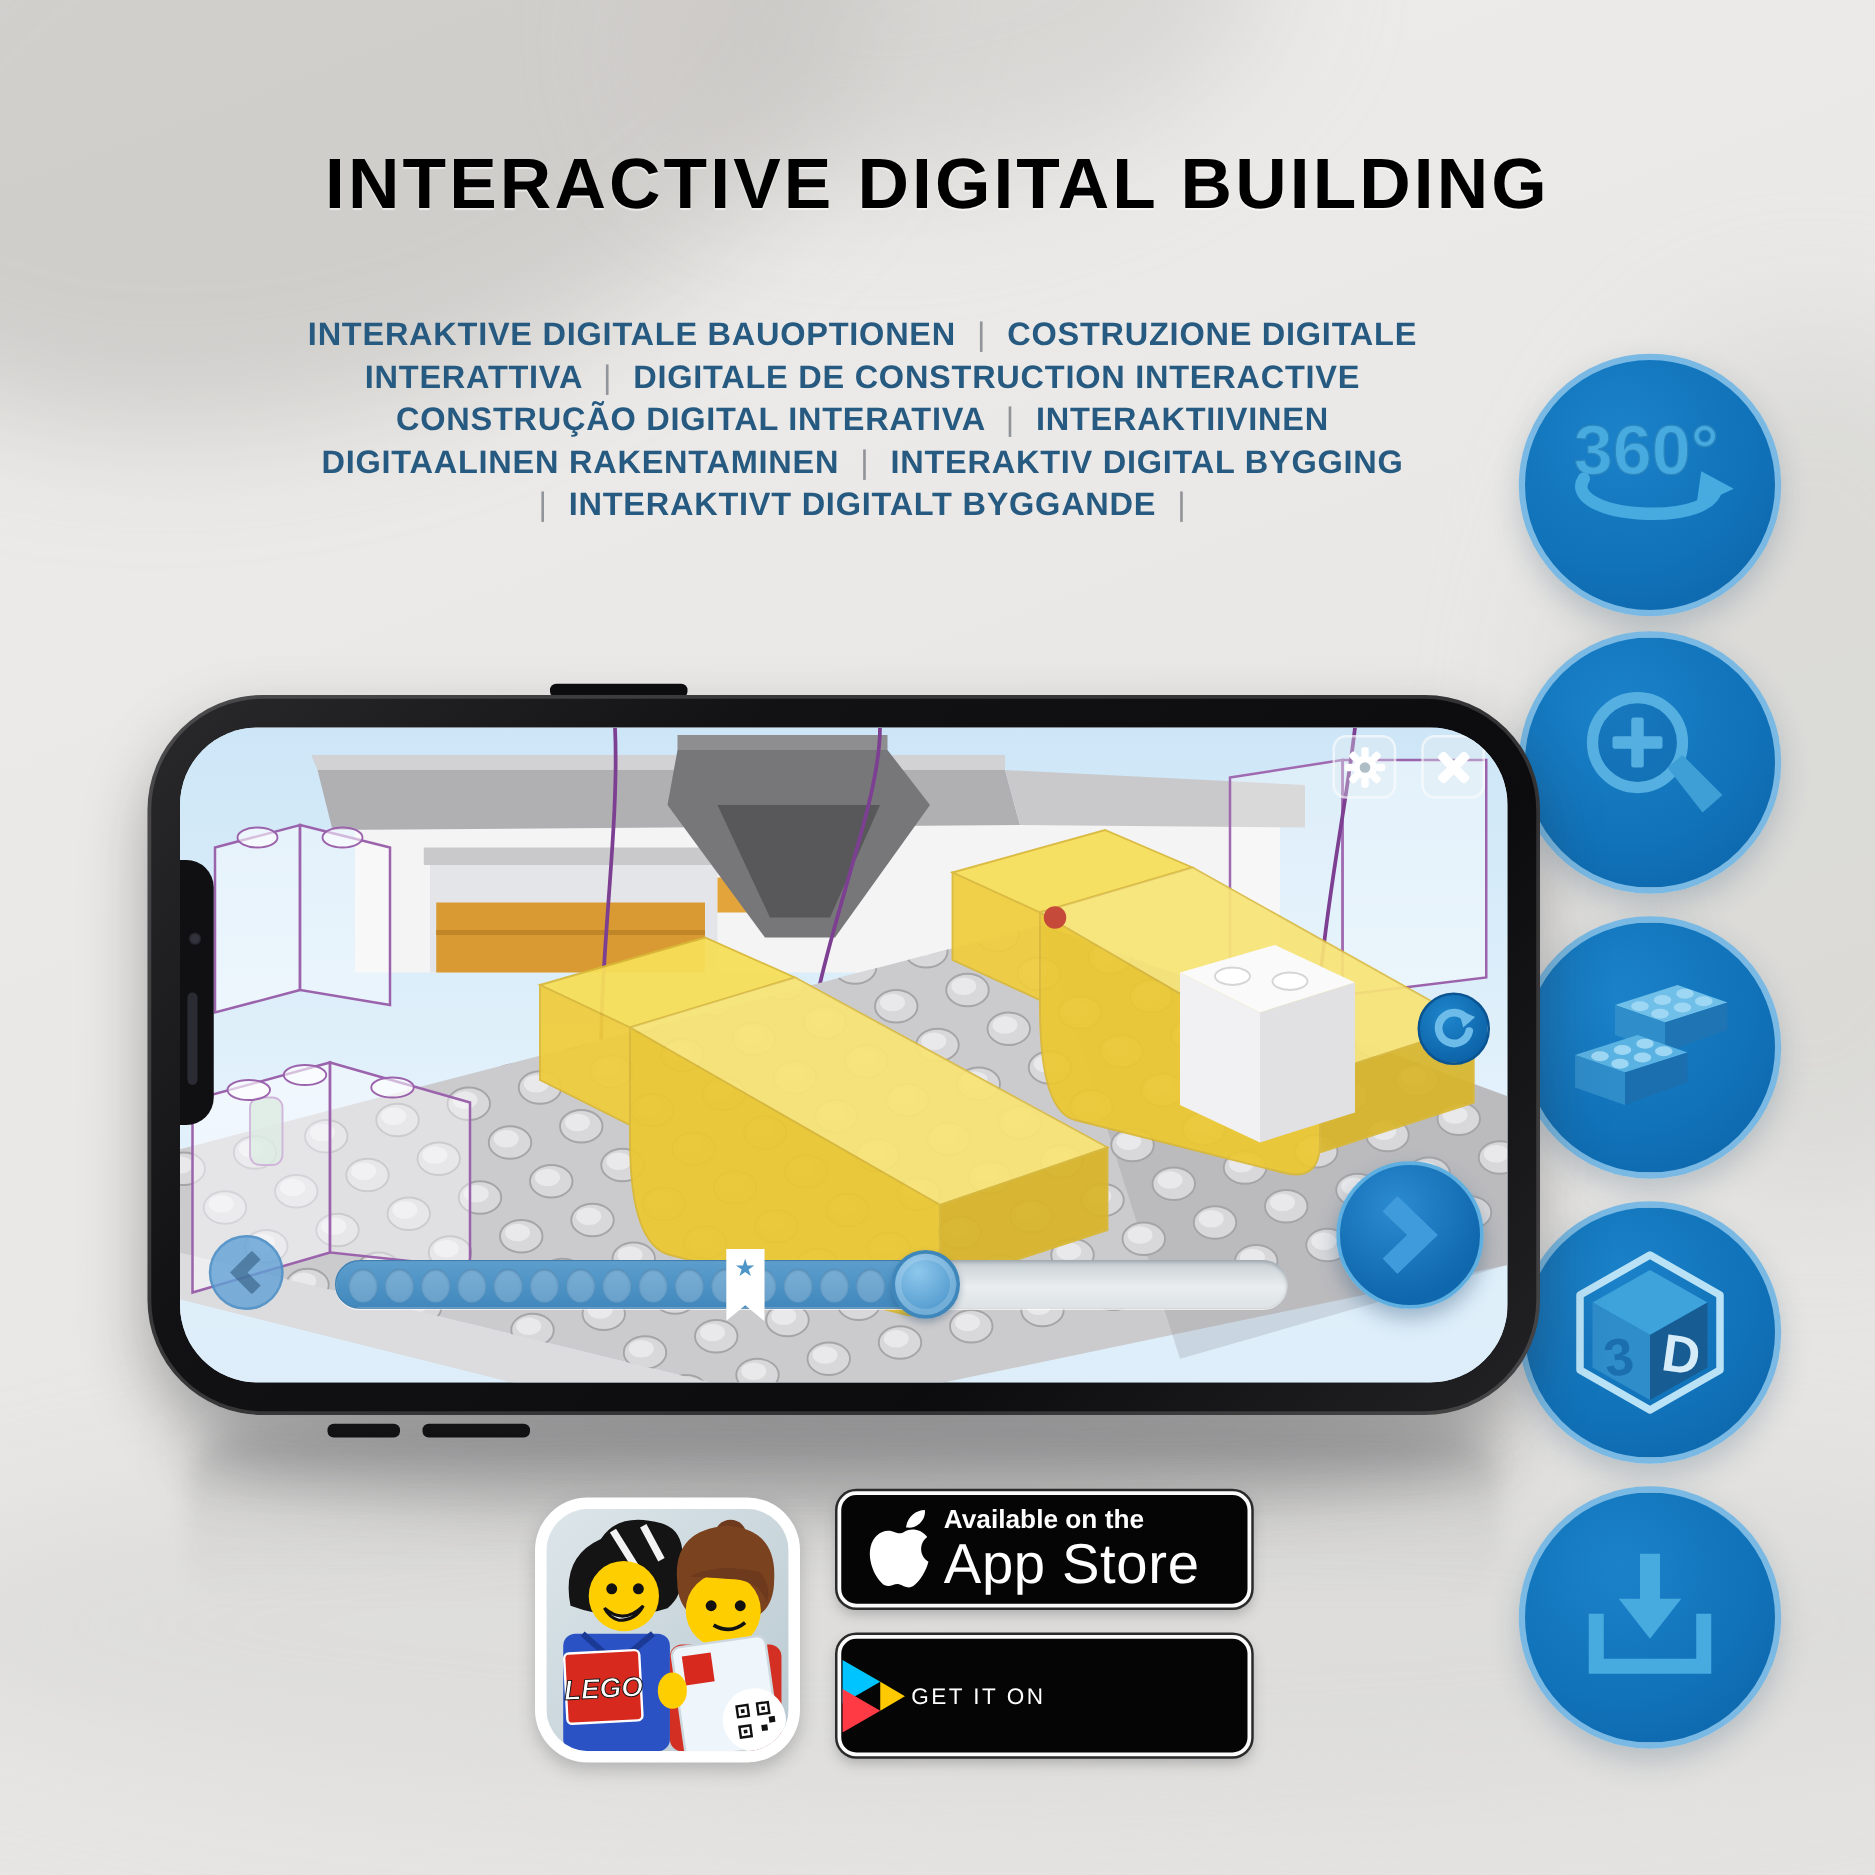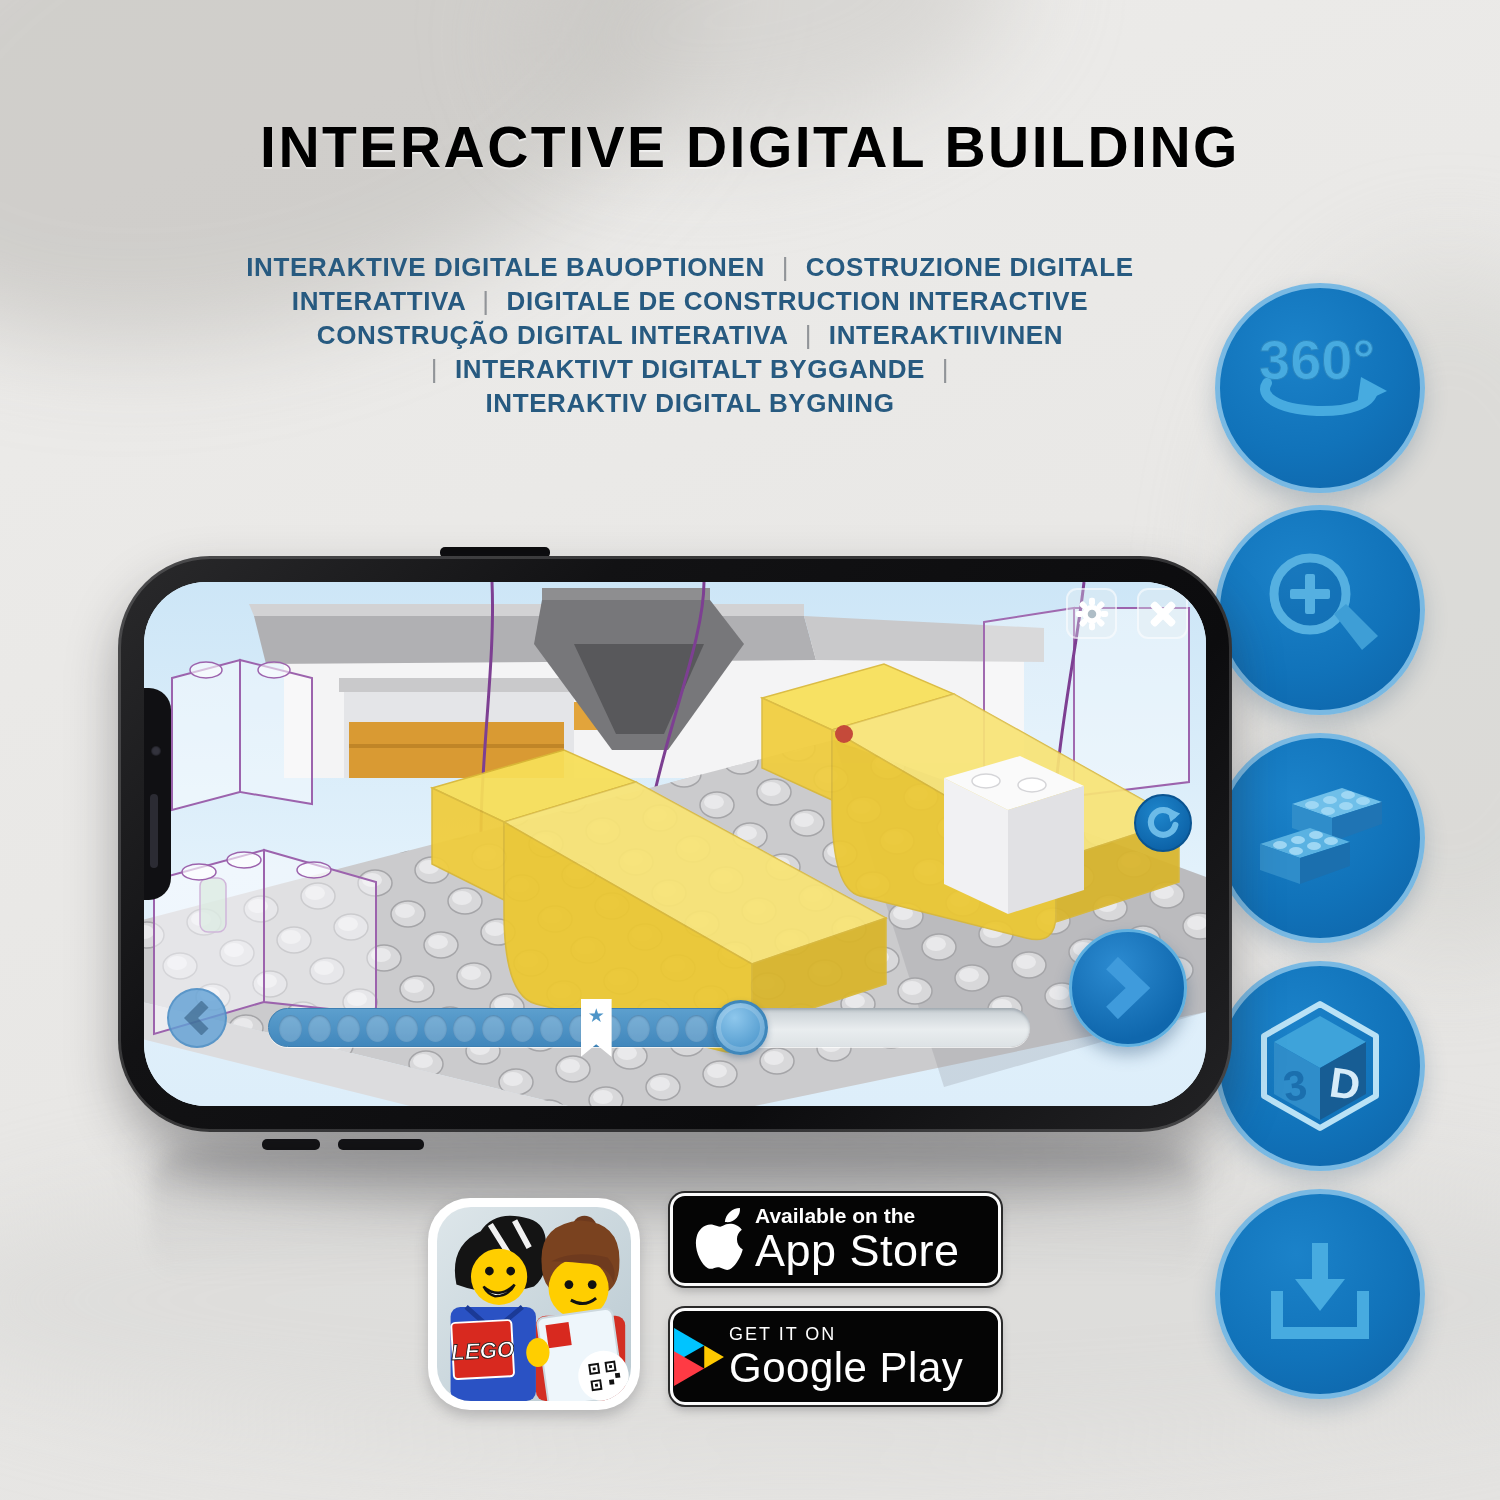--- a/index.html
+++ b/index.html
@@ -137,22 +137,22 @@
 <div class="bg-streak streak-a"></div>
 <div class="bg-streak streak-b"></div>
 <div class="bg-streak streak-c"></div>
 <div class="bg-streak streak-d"></div>
 
 <div class="title">INTERACTIVE DIGITAL BUILDING</div>
 <div class="subtitle">
     <div class="sub-line"><span class="seg">INTERAKTIVE DIGITALE BAUOPTIONEN</span> <span class="sep">|</span> <span class="seg">COSTRUZIONE DIGITALE</span> </div>
     <div class="sub-line"><span class="seg">INTERATTIVA</span> <span class="sep">|</span> <span class="seg">DIGITALE DE CONSTRUCTION INTERACTIVE</span> </div>
     <div class="sub-line"><span class="seg">CONSTRUÇÃO DIGITAL INTERATIVA</span> <span class="sep">|</span> <span class="seg">INTERAKTIIVINEN</span> </div>
+    <div class="sub-line"><span class="seg">DIGITAALINEN RAKENTAMINEN</span> <span class="sep">|</span> <span class="seg">INTERAKTIV DIGITAL BYGGING</span> </div>
     <div class="sub-line"><span class="sep">|</span> <span class="seg">INTERAKTIVT DIGITALT BYGGANDE</span> <span class="sep">|</span> </div>
-    <div class="sub-line"><span class="seg">INTERAKTIV DIGITAL BYGNING</span> </div>
   </div>
 
 <div class="feature f1">
   <svg width="150" height="150" viewBox="0 0 150 150">
     <text x="72" y="66" text-anchor="middle" font-size="56" font-weight="bold" fill="#47abe0" stroke="#2c86be" stroke-width="1">360°</text>
     <path d="M22,70 C14,82 30,96 72,98 C106,99 126,90 128,78" fill="none" stroke="#47abe0" stroke-width="10" stroke-linecap="round"></path>
     <polygon points="116,64 142,78 112,92" fill="#47abe0"></polygon>
   </svg>
 </div>
 <div class="feature f2">
@@ -739,15 +739,14 @@
 
 <div class="store-badge badge-gplay">
   <svg width="52" height="58" viewBox="0 0 86 100">
     <polygon points="0,0 52,30 0,60" fill="#00c4ff"></polygon>
     <polygon points="0,100 52,70 0,40" fill="#ff3a44"></polygon>
     <polygon points="0,0 86,50 52,30" fill="#00e372"></polygon>
     <polygon points="52,30 86,50 52,70" fill="#ffc900"></polygon>
   </svg>
   <div class="badge-text">
     <span class="badge-l1 gp">GET IT ON</span>
-    <span class="badge-l2 gp">Google Play</span>
   </div>
 </div>
 
 </body></html>

